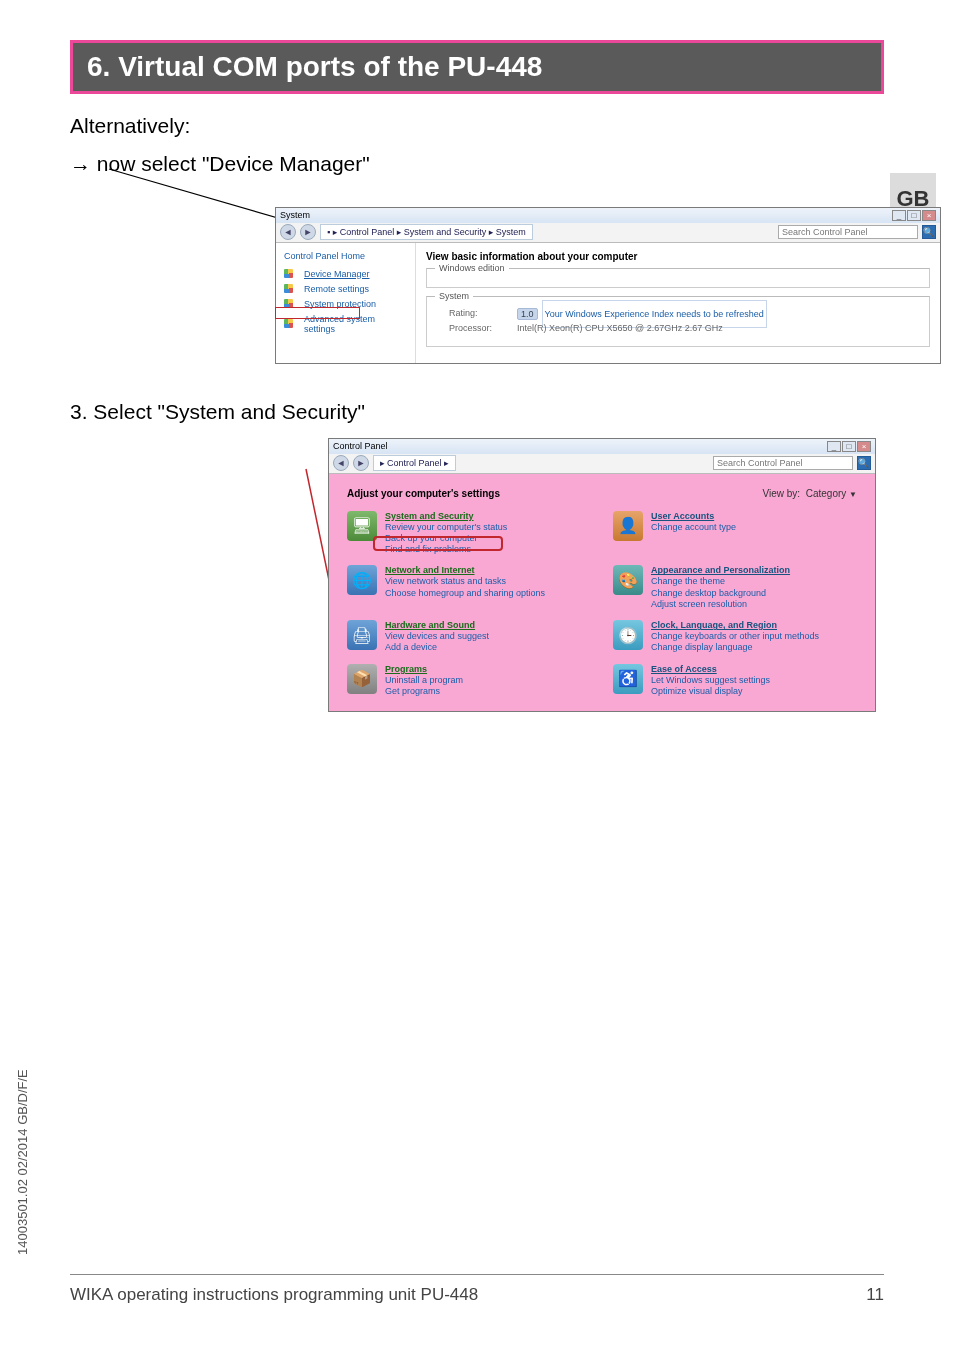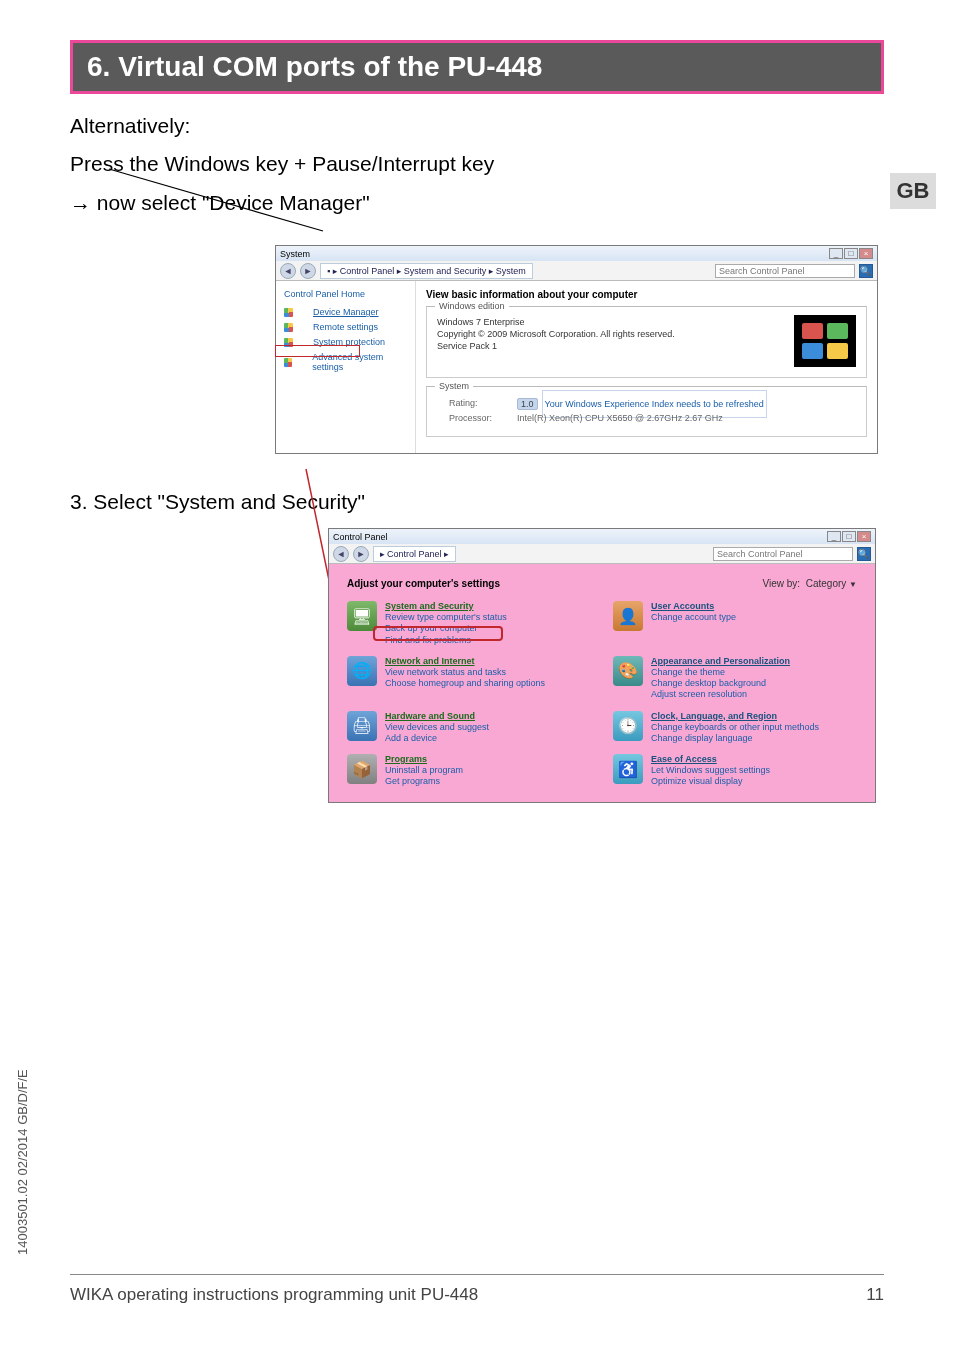--- a/index.html
+++ b/index.html
@@ -2,40 +2,40 @@
 <html><head>
 <meta charset="utf-8">
 <style>
   * { box-sizing: border-box; margin: 0; padding: 0; }
   html, body { width: 954px; height: 1345px; font-family: Arial, Helvetica, sans-serif; background: #fff; color: #000; }
   .page { position: relative; width: 954px; height: 1345px; padding: 40px 70px 0 70px; }
 
   .heading-bar { background: #5a5a5a; color: #fff; font-size: 28px; font-weight: bold; padding: 8px 14px; margin-bottom: 18px; border: 3px solid #ec4899; }
   .body-text { font-size: 21px; line-height: 1.35; margin: 0 0 10px 0; }
 
-  .lang-tag { position: absolute; right: 18px; top: 173px; width: 46px; height: 36px; background: #dcdcdc; color: #333; font-size: 22px; font-weight: bold; display: flex; align-items: center; justify-content: center; }
-
-  
-  .sys-outer { position: relative; margin-left: 205px; width: 603px; margin-top: 28px; }
+  .lang-tag { position: absolute; right: 18px; top: 173px; width: 46px; height: 52px; background: #dcdcdc; color: #333; font-size: 22px; font-weight: bold; display: flex; align-items: center; justify-content: center; }
+
+  
+  .sys-outer { position: relative; margin-left: 205px; width: 666px; margin-top: 28px; }
   .win { border: 1px solid #7a7a7a; background: #f0f0f0; font-size: 9px; }
   .win-title { background: linear-gradient(#eef3fa, #d7e4f4); height: 15px; display:flex; align-items:center; justify-content:space-between; padding:0 4px; }
   .win-title .ttl { color:#000; font-size:9px; }
   .winbtns { display:flex; gap:1px; }
   .winbtn { width:14px; height:11px; background:#dfe7f2; border:1px solid #888; font-size:8px; line-height:9px; text-align:center; color:#444; }
   .winbtn.close { background:#d58b8b; color:#fff; }
   .nav { height:20px; background:#f3f3f3; border-bottom:1px solid #bbb; display:flex; align-items:center; padding:0 4px; gap:4px; }
   .nav .back,.nav .fwd{ width:16px;height:16px;border-radius:50%;background:#cfd8e6;border:1px solid #9ab; display:flex;align-items:center;justify-content:center;font-size:9px;color:#446; }
   .nav .crumb { flex:0 0 auto; background:#fff; border:1px solid #bcd; padding:2px 6px; color:#225; }
   .nav .spacer{flex:1;}
   .nav .searchbox{ width:140px; height:14px; background:#fff; border:1px solid #aaa; padding:1px 3px; color:#777; }
   .nav .go{ width:14px;height:14px;background:#2a6db3;border:1px solid #245a95;color:#fff;font-size:9px;display:flex;align-items:center;justify-content:center; }
   .sys-body{ display:flex; background:#fff;justify-content:flex-end; }
   .sys-left{ width:140px; border-right:1px solid #ddd; padding:8px 8px; font-size:9px; }
   .sys-left .home{ color:#1a5ea8; margin-bottom:8px; }
-  .sys-left .item{ color:#1a5ea8; margin:5px 0; display:flex; align-items:center; gap:20px; }
+  .sys-left .item{ color:#1a5ea8; margin:5px 0; display:flex; align-items:center; gap:11px; }
   .sys-left .devmgr{ text-decoration:underline; }
   .shield{ width:9px;height:9px; background:conic-gradient(#f7c948 0 25%, #d9534f 0 50%, #3b8dd9 0 75%, #5cb85c 0); border-radius:1px; }
   .sys-main{ flex:1; padding:8px 10px; }
   .sys-main .hdr{ font-weight:bold; font-size:10px; margin-bottom:6px; }
   .fieldset{ position:relative; border:1px solid #ccc; border-top:1px solid #bbb; padding:8px 10px 10px; margin-bottom:8px; }
   .fieldset .legend{ position:absolute; top:-6px; left:8px; background:#fff; padding:0 4px; color:#555; font-size:9px; }
   .fs-row{ display:flex; justify-content:space-between; align-items:flex-start; }
   .fs-text{ font-size:9px; color:#333; }
   .fs-text div{ margin:2px 0; }
   .winflag{ width:62px;height:52px;background:#000;display:grid;grid-template-columns:1fr 1fr;grid-template-rows:1fr 1fr;gap:4px;padding:8px; }
@@ -81,21 +81,20 @@
   .foot{ position:absolute; left:70px; right:70px; bottom:40px; border-top:1px solid #888; padding-top:10px; display:flex; justify-content:space-between; font-size:17px; color:#444; }
 </style>
 </head>
 <body>
 
 <div class="page">
 
   <div class="heading-bar">6. Virtual COM ports of the PU-448</div>
 
   <p class="body-text">Alternatively:</p>
-  <p class="body-text">Press the Windows key + Pause/Interrupt key</p>
   <p class="body-text">→ now select "Device Manager"</p>
 
   <div class="lang-tag">GB</div>
 
   <svg class="arrow1">
     <line x1="4" y1="4" x2="218" y2="66" stroke="#000" stroke-width="1.2"></line>
   </svg>
 
   <div class="sys-outer">
     <div class="win">
@@ -133,33 +132,20 @@
           <div class="item">
               <span class="shield"></span>
               <span>Advanced system settings</span>
             </div>
           <div class="dev-box"></div>
         </div>
         <div class="sys-main">
           <div class="hdr">View basic information about your computer</div>
           <div class="fieldset">
             <span class="legend">Windows edition</span>
-            <div class="fs-row">
-              <div class="fs-text">
-                <div>Windows 7 Enterprise</div>
-                <div>Copyright © 2009 Microsoft Corporation.  All rights reserved.</div>
-                <div>Service Pack 1</div>
-              </div>
-              <div class="winflag">
-                  <span></span>
-                  <span></span>
-                  <span></span>
-                  <span></span>
-                </div>
-            </div>
           </div>
           <div class="fieldset sys2">
             <span class="legend">System</span>
             <div class="row">
               <span class="lab">Rating:</span>
               <span><span class="score">1.0</span><span class="link">Your Windows Experience Index needs to be refreshed</span></span>
             </div>
             <div class="row">
               <span class="lab">Processor:</span>
               <span>Intel(R) Xeon(R) CPU      X5650  @ 2.67GHz   2.67 GHz</span>
@@ -197,21 +183,21 @@
       <div class="cp-body">
         <div class="cp-top">
           <span>Adjust your computer's settings</span>
           <span class="viewby"><span>View by:</span>&nbsp;&nbsp;<span>Category</span> <span class="arr">▼</span></span>
         </div>
         <div class="cp-grid">
           <div class="cat">
               <div class="ico green">🖥</div>
               <div class="txt">
                 <div class="title">System and Security</div>
-                <div class="sub">Review type computer's status</div>
+                <div class="sub">Review your computer's status</div>
                 <div class="sub">Back up your computer</div>
                 <div class="sub">Find and fix problems</div>
               </div>
             </div>
           <div class="cat right">
               <div class="ico orange">👤</div>
               <div class="txt">
                 <div class="title">User Accounts</div>
                 <div class="sub">Change account type</div>
               </div>

